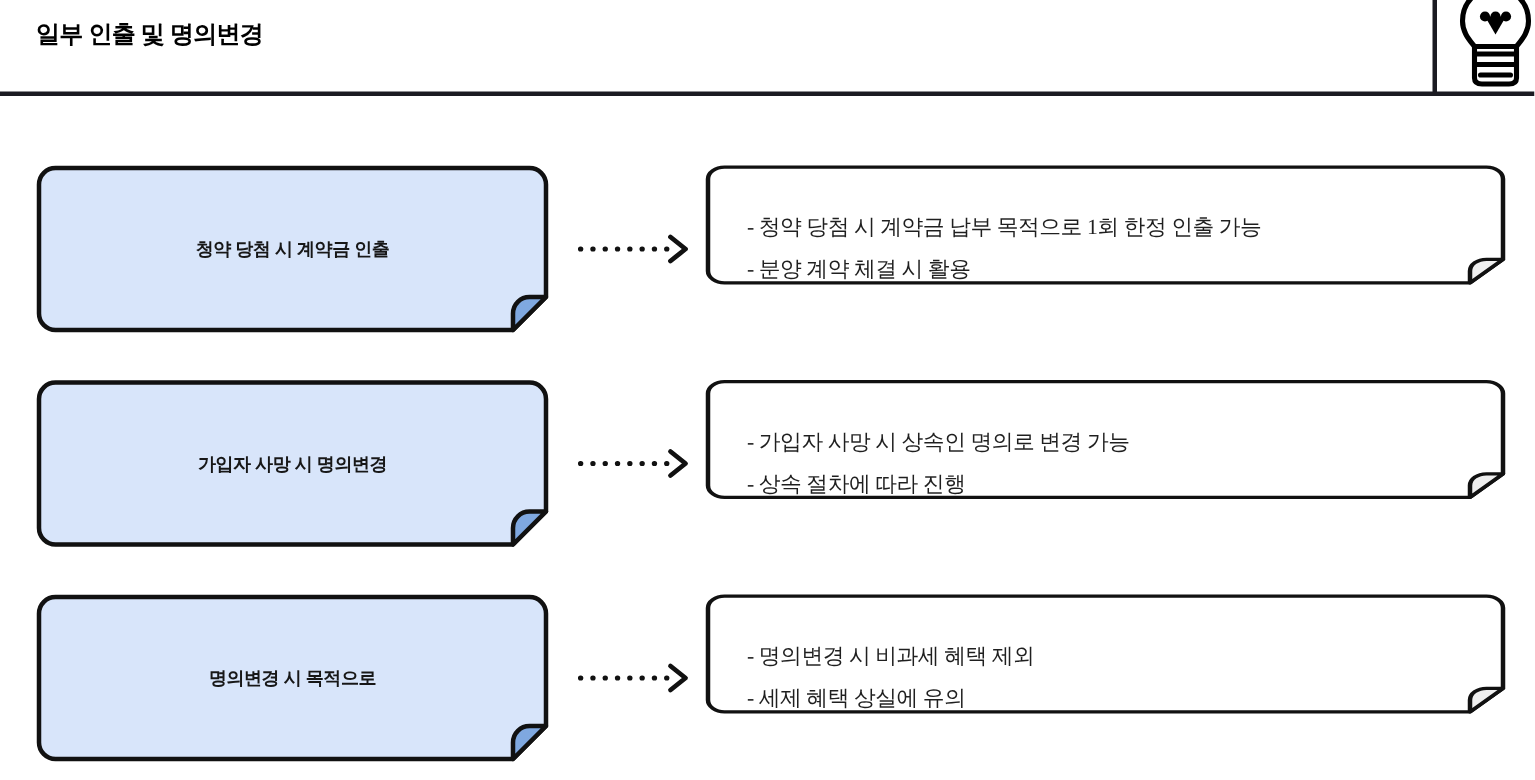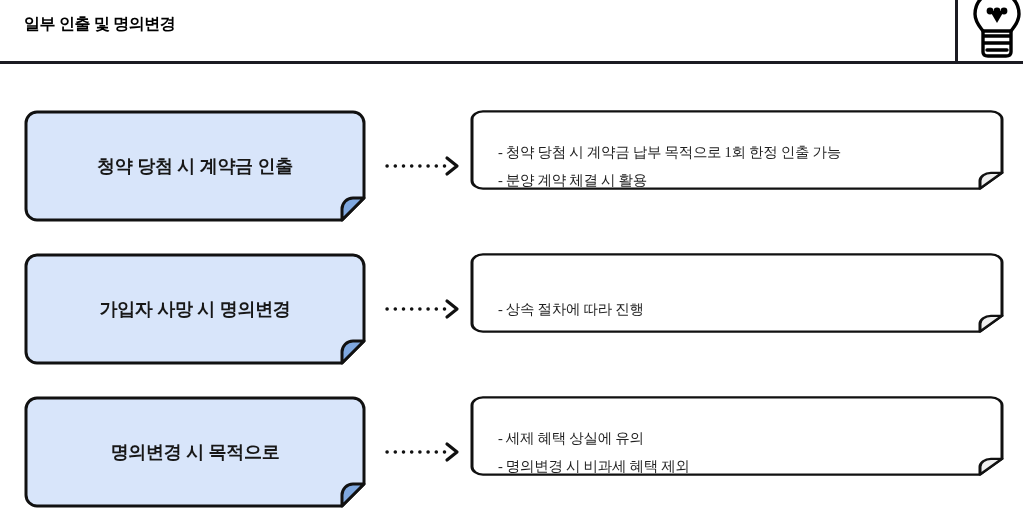--- a/index.html
+++ b/index.html
@@ -89,21 +89,21 @@
   }
   .card-left-label {
     position: absolute;
     left: 0;
     top: 0;
     width: 342px;
     height: 112px;
     display: flex;
     align-items: center;
     justify-content: center;
-    font-size: 18px;
+    font-size: 12px;
     font-weight: bold;
     letter-spacing: -0.3px;
     color: #171717;
     text-align: center;
   }
   .card-right-lines {
     position: absolute;
     left: 28px;
     top: 0;
     width: 470px;
@@ -206,20 +206,21 @@
       <polyline points="64,48 74,56 64,64" fill="none" stroke="#111111" stroke-width="3.2" stroke-linecap="round" stroke-linejoin="round"></polyline>
     </svg>
   </div>
 
   <div class="card-right">
     <svg class="card-svg" viewBox="0 0 534 112" preserveAspectRatio="none" xmlns="http://www.w3.org/2000/svg">
       <path d="M13 2 L521 2 A11 11 0 0 1 532 13 L532 88 L510 110 L13 110 A11 11 0 0 1 2 99 L2 13 A11 11 0 0 1 13 2 Z" fill="#ffffff" stroke="#111111" stroke-width="3" stroke-linejoin="round"></path>
       <path d="M532 88 L510 110 L510 99 A11 11 0 0 1 521 88 Z" fill="#efefef" stroke="#111111" stroke-width="3" stroke-linejoin="round"></path>
     </svg>
     <div class="card-right-lines">
+      <div class="bullet-line">- 가입자 사망 시 상속인 명의로 변경 가능</div>
       <div class="bullet-line">- 상속 절차에 따라 진행</div>
     </div>
   </div>
 </div>
 
 <div class="row row-2">
 
   <div class="card-left">
     <svg class="card-svg" viewBox="0 0 342 112" preserveAspectRatio="none" xmlns="http://www.w3.org/2000/svg">
       <path d="M13 2 L329 2 A11 11 0 0 1 340 13 L340 88 L318 110 L13 110 A11 11 0 0 1 2 99 L2 13 A11 11 0 0 1 13 2 Z" fill="#d8e5fa" stroke="#111111" stroke-width="3" stroke-linejoin="round"></path>
@@ -234,17 +235,17 @@
       <polyline points="64,48 74,56 64,64" fill="none" stroke="#111111" stroke-width="3.2" stroke-linecap="round" stroke-linejoin="round"></polyline>
     </svg>
   </div>
 
   <div class="card-right">
     <svg class="card-svg" viewBox="0 0 534 112" preserveAspectRatio="none" xmlns="http://www.w3.org/2000/svg">
       <path d="M13 2 L521 2 A11 11 0 0 1 532 13 L532 88 L510 110 L13 110 A11 11 0 0 1 2 99 L2 13 A11 11 0 0 1 13 2 Z" fill="#ffffff" stroke="#111111" stroke-width="3" stroke-linejoin="round"></path>
       <path d="M532 88 L510 110 L510 99 A11 11 0 0 1 521 88 Z" fill="#efefef" stroke="#111111" stroke-width="3" stroke-linejoin="round"></path>
     </svg>
     <div class="card-right-lines">
+      <div class="bullet-line">- 명의변경 시 비과세 혜택 제외</div>
       <div class="bullet-line">- 세제 혜택 상실에 유의</div>
-      <div class="bullet-line">- 명의변경 시 비과세 혜택 제외</div>
     </div>
   </div>
 </div>
 
 </body></html>

